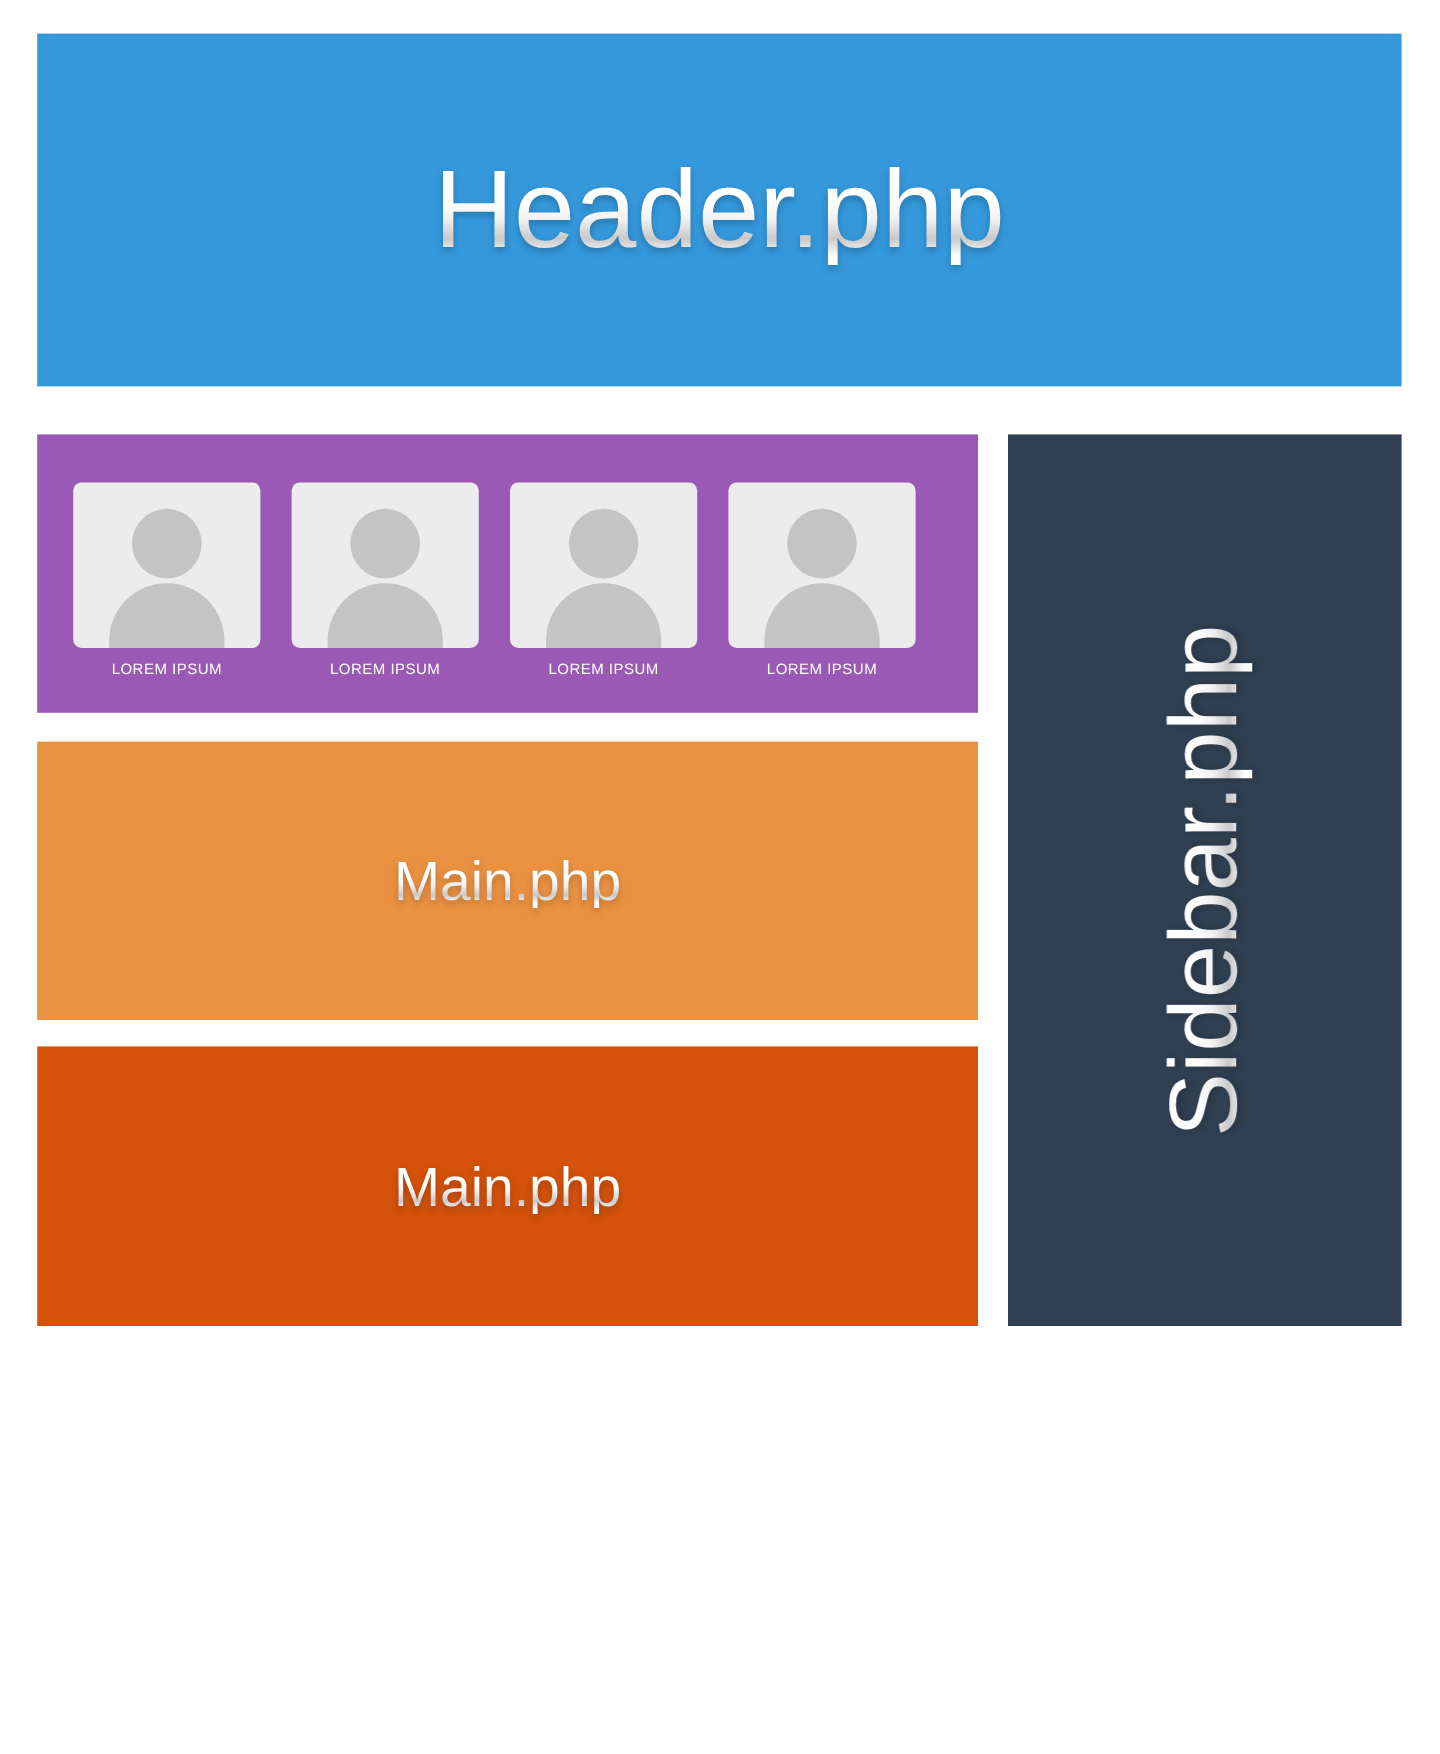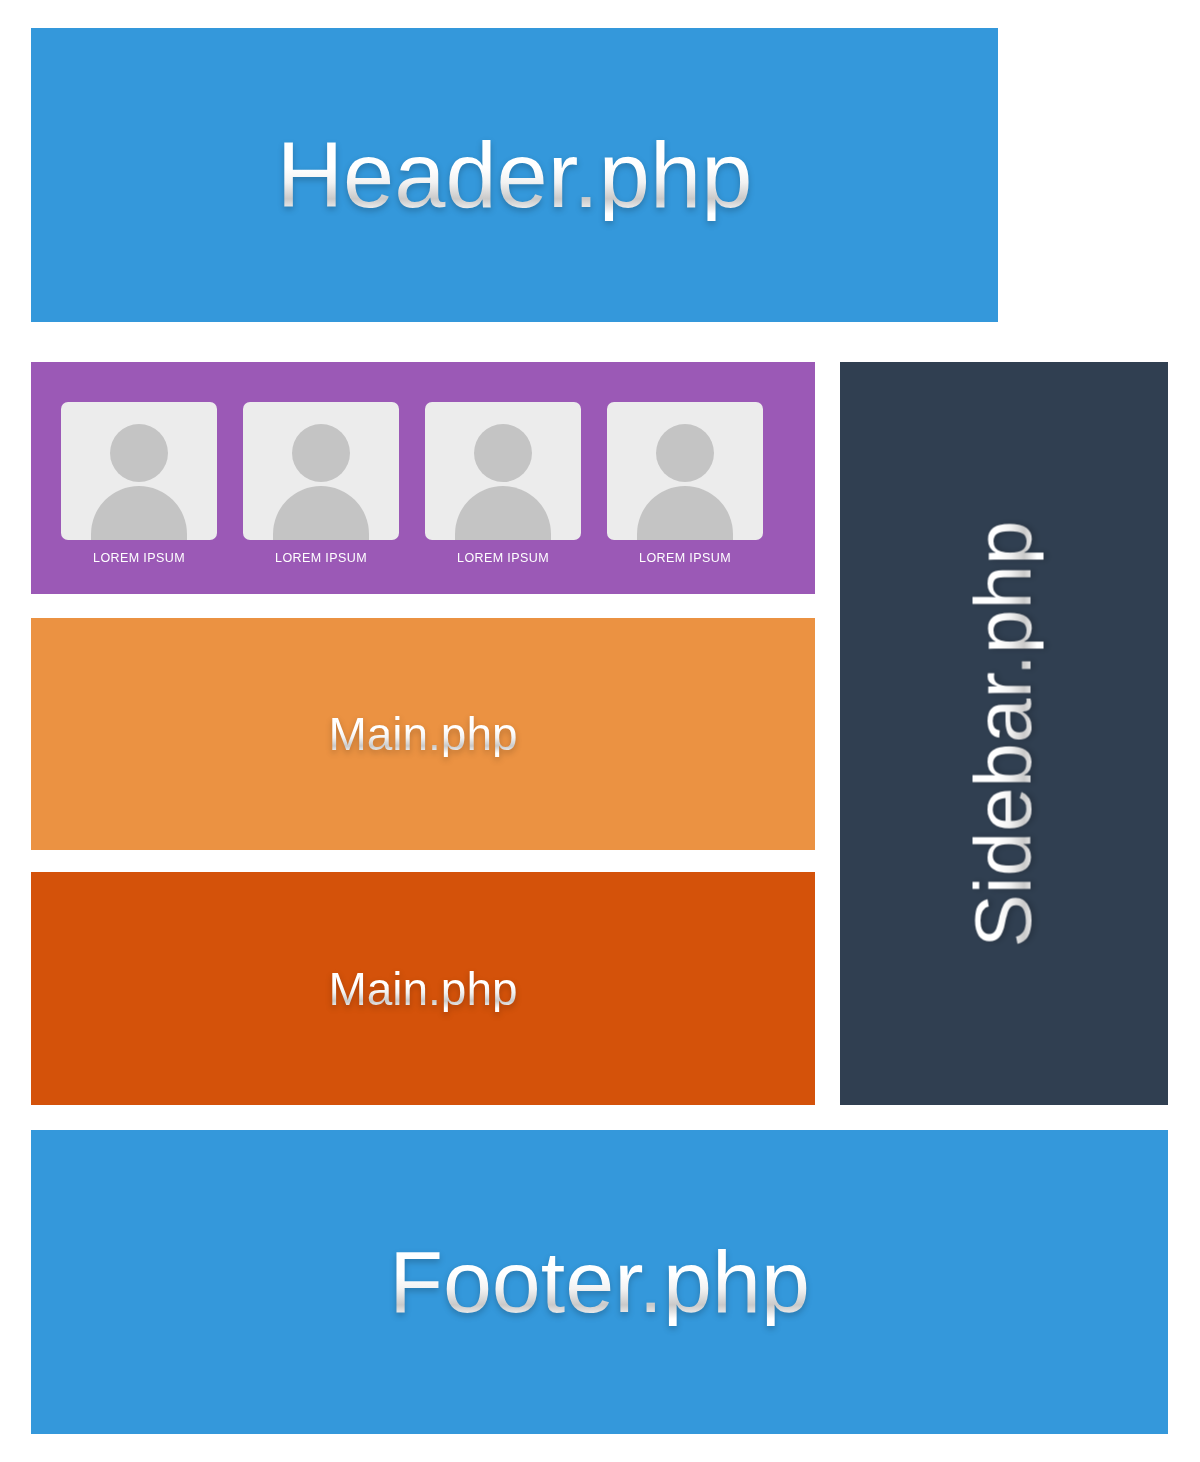--- a/index.html
+++ b/index.html
@@ -39,21 +39,21 @@
     filter: drop-shadow(0 3px 3px rgba(0,0,0,0.22));
     white-space: nowrap;
     user-select: none;
   }
 
   
   .header {
     position: absolute;
     left: 31px;
     top: 28px;
-    width: 967px;
+    width: 1137px;
     height: 294px;
     background: #3498db;
     display: flex;
     align-items: center;
     justify-content: center;
   }
   .header-title {
     font-size: 92px;
     line-height: 1;
   }
@@ -231,17 +231,14 @@
   </div>
 
   <div class="main-b">
     <div class="big-label main-title">Main.php</div>
   </div>
 
   <div class="sidebar">
     <div class="big-label sidebar-title">Sidebar.php</div>
   </div>
 
-  <div class="footer">
-    <div class="big-label footer-title">Footer.php</div>
-  </div>
 
 </div>
 
 </body></html>

